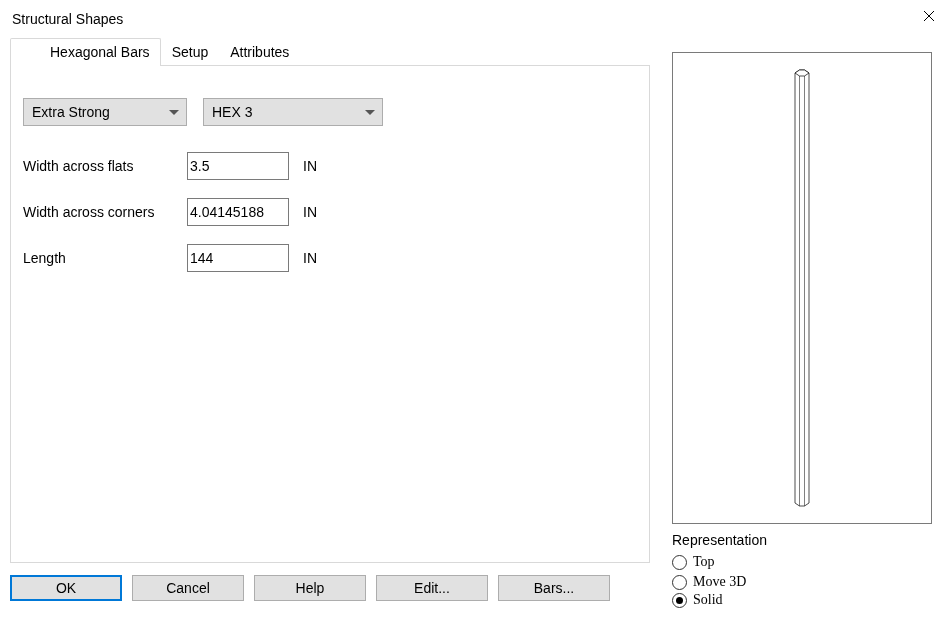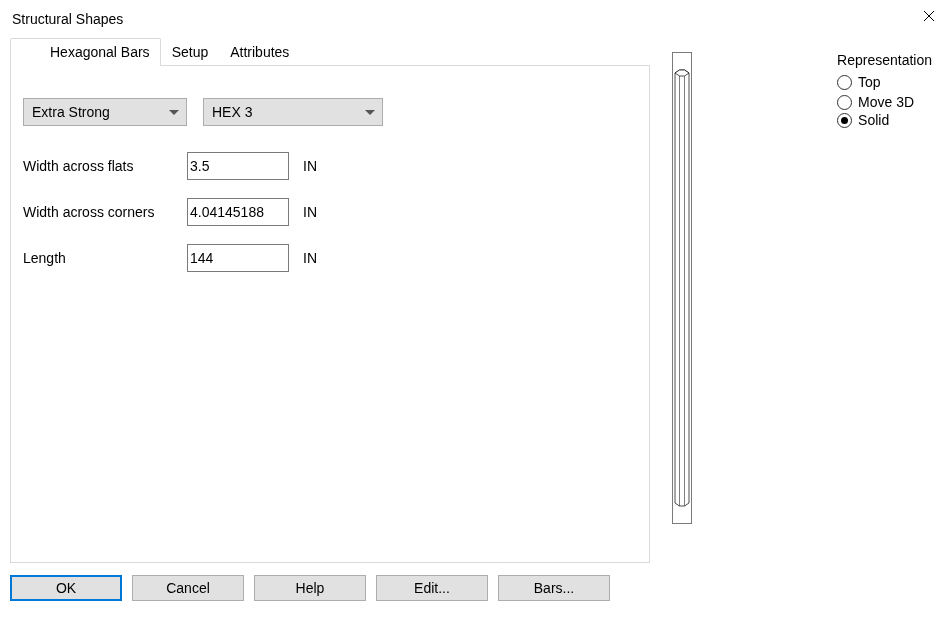--- a/index.html
+++ b/index.html
@@ -20,25 +20,25 @@
     .select { height: 28px; background: #e1e1e1; border: 1px solid #adadad; font-size: 14px; padding: 0 24px 0 8px; position: relative; appearance: none; -webkit-appearance: none; cursor: default; }
     .select-wrap { position: relative; display: inline-block; }
     .select-wrap::after { content: ""; position: absolute; right: 8px; top: 50%; margin-top: -2px; width: 0; height: 0; border-left: 5px solid transparent; border-right: 5px solid transparent; border-top: 5px solid #555; pointer-events: none; }
     .sel1 { width: 164px; margin-right: 16px; }
     .sel2 { width: 180px; }
     .text-input { width: 102px; height: 28px; border: 1px solid #7a7a7a; font-size: 14px; padding: 0 2px; }
     .unit { margin-left: 14px; font-size: 14px; }
     .button-row { display: flex; gap: 10px; margin-top: 12px; }
     .btn { width: 112px; height: 26px; background: #e1e1e1; border: 1px solid #adadad; font-size: 14px; cursor: default; }
     .btn.primary { background: #e1e1e1; border: 2px solid #0078d7; }
-    .right-col { width: 260px; display: flex; flex-direction: row; padding-top: 14px; justify-content: space-between; }
+    .right-col { width: 260px; display: flex; flex-direction: column; padding-top: 14px; }
     .preview-box { border: 1px solid #7a7a7a; height: 472px; display: flex; align-items: center; justify-content: center; background: #fff; margin-bottom: 8px; }
     .rep-group { font-size: 14px; }
     .rep-title { margin-bottom: 4px; }
-    .radio-row { display: flex; align-items: center; padding: 2px 0; }
+    .radio-row { display: flex; align-items: center; padding: 2px 0; font-family: Liberation Serif, serif; }
     .radio-circle { width: 15px; height: 15px; border: 1px solid #333; border-radius: 50%; margin-right: 6px; display: inline-flex; align-items: center; justify-content: center; background: #fff; }
     .radio-circle.checked::after { content: ""; width: 7px; height: 7px; background: #000; border-radius: 50%; }
     .radio-row:last-child { overflow: hidden; height: 16px; }
     .hex-bar { width: 18px; height: 440px; position: relative; }
     .hex-bar svg { width: 100%; height: 100%; }
   </style>
 </head>
 <body>
 
 <div class="titlebar">

